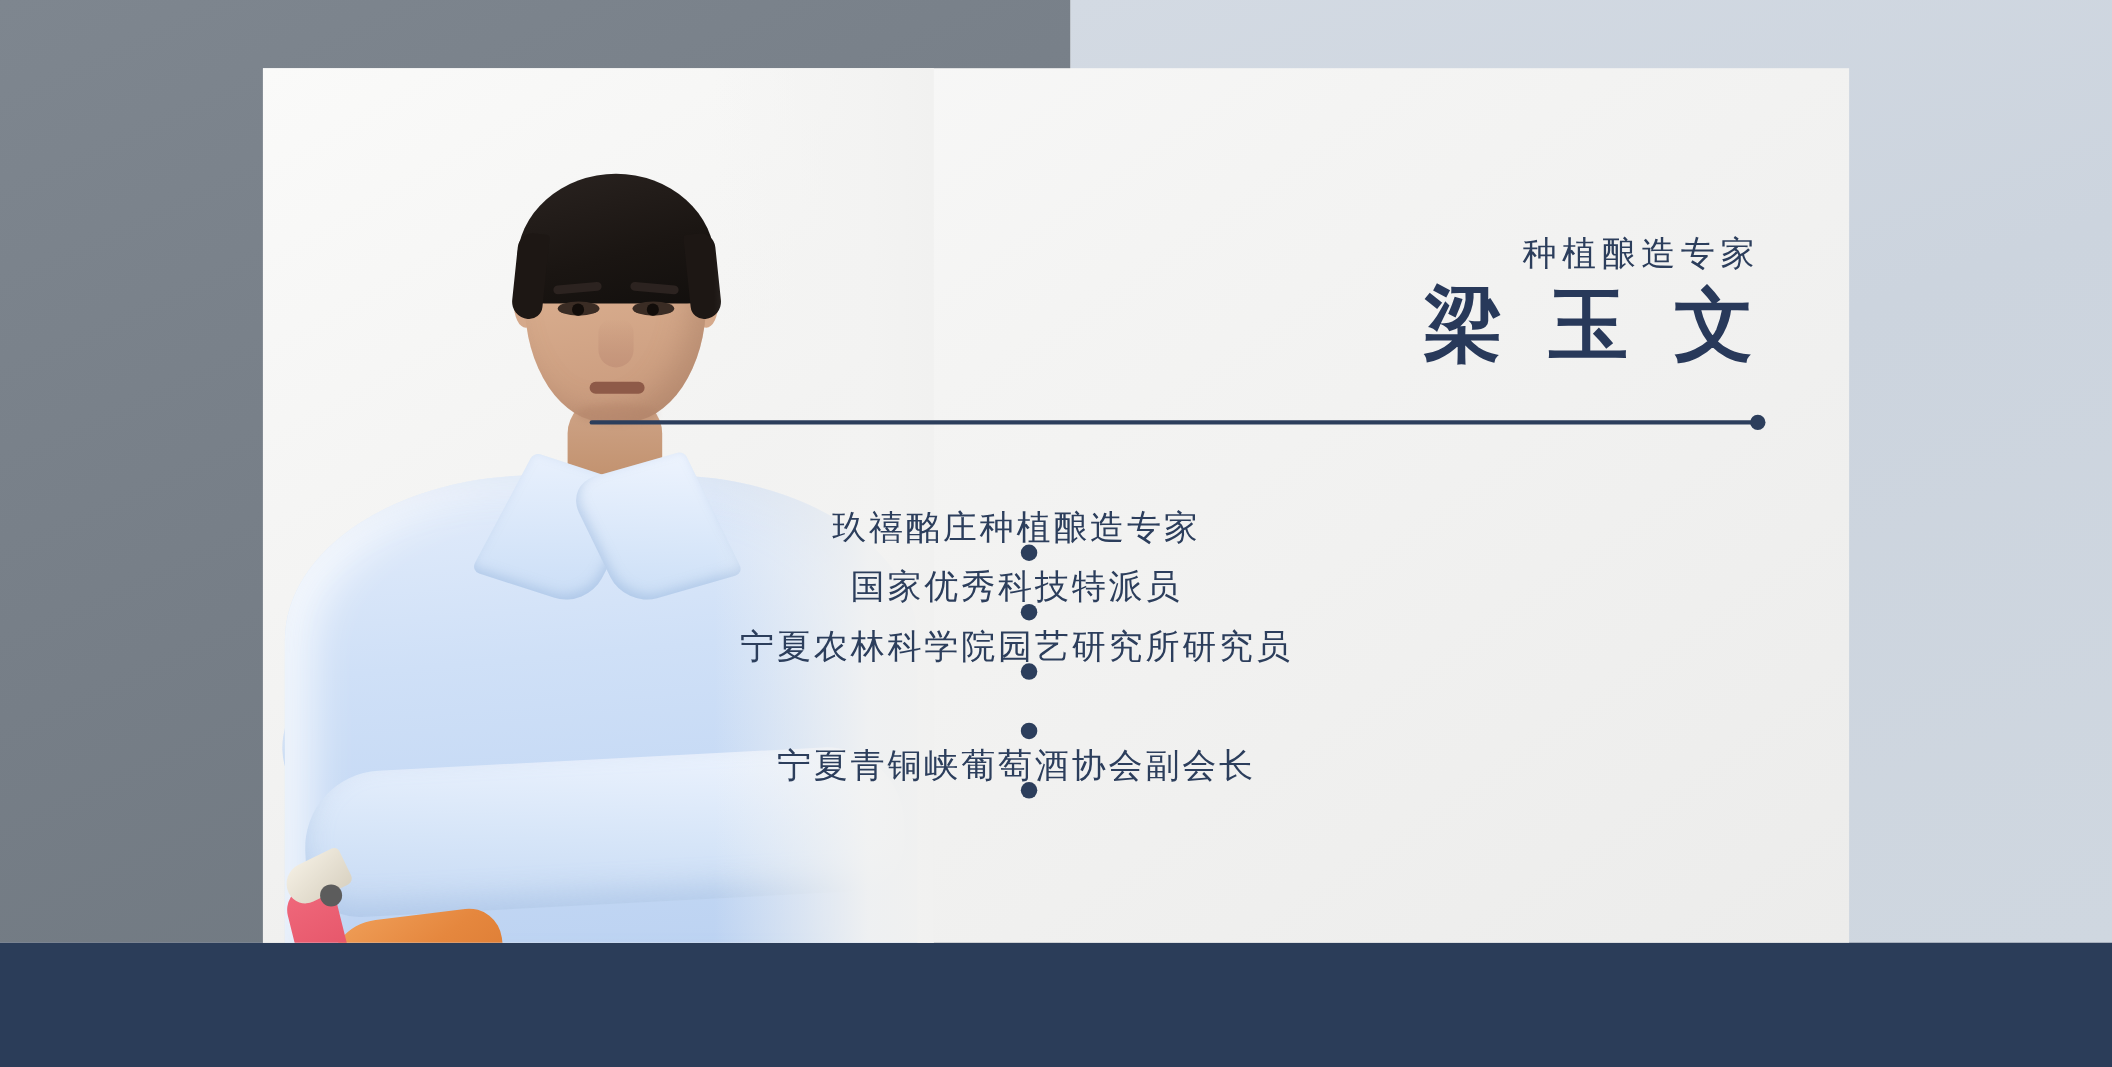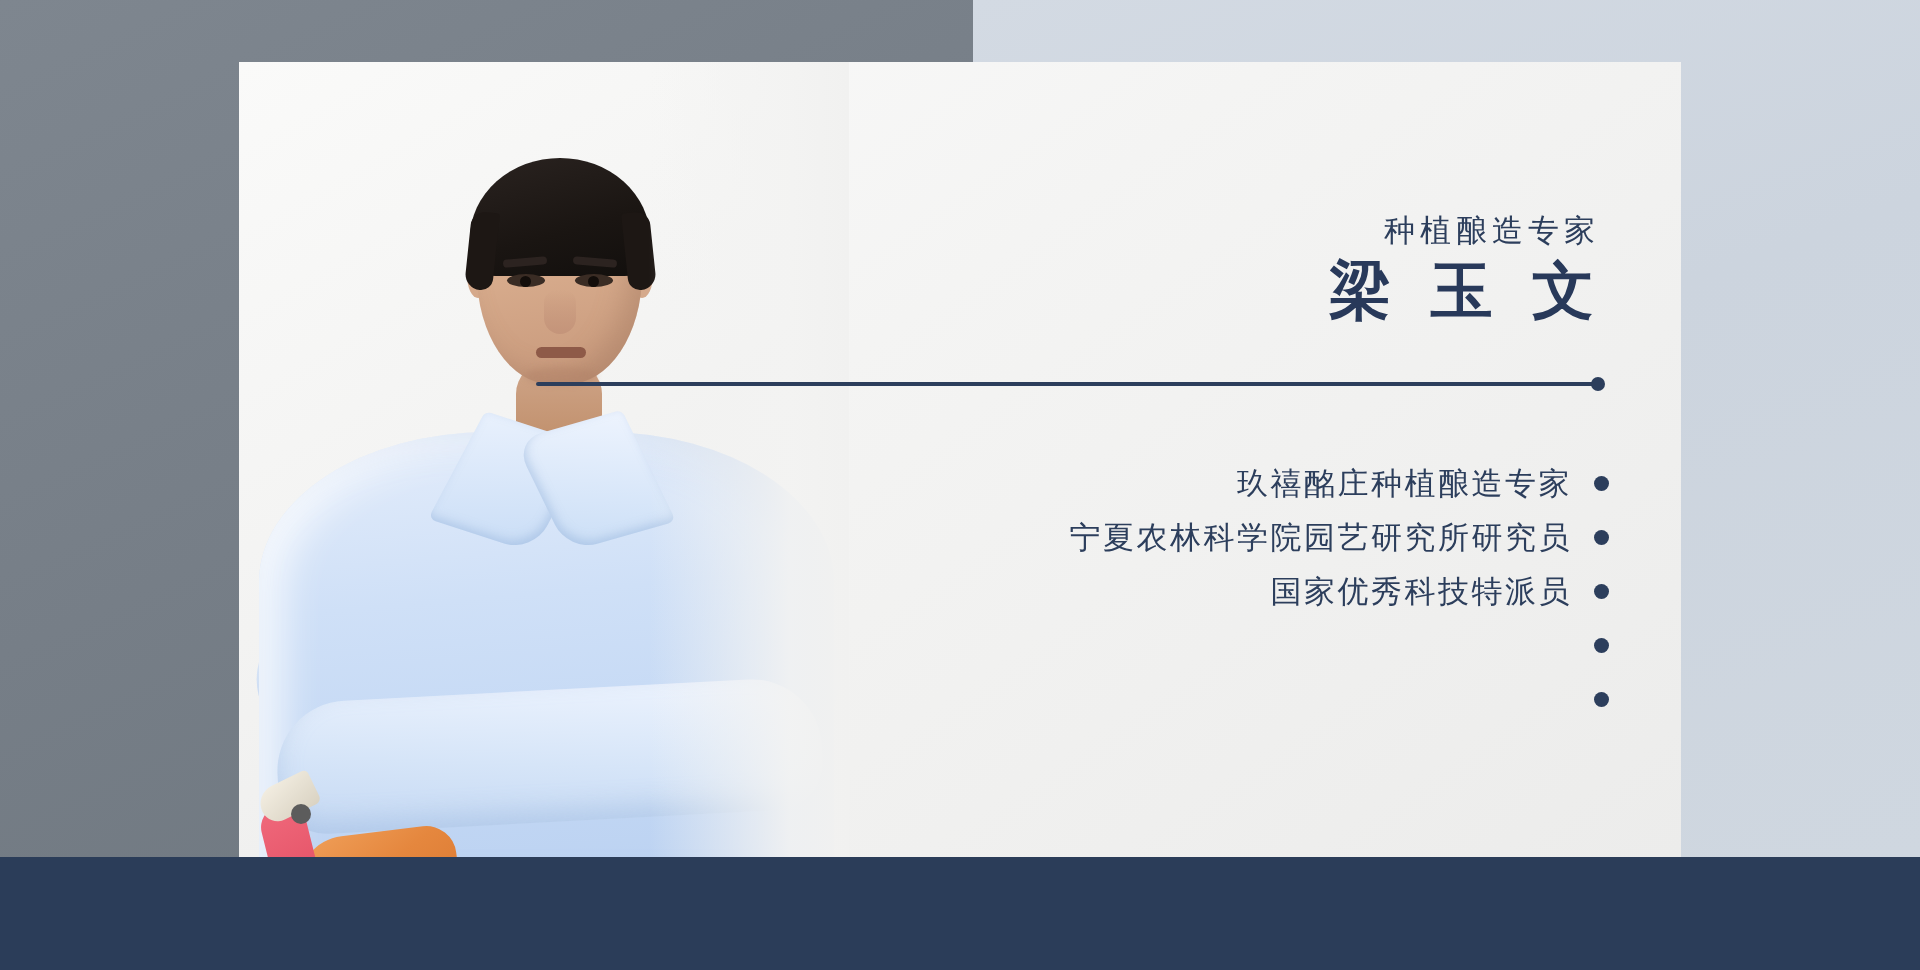--- a/index.html
+++ b/index.html
@@ -150,40 +150,40 @@
   .subtitle{
     position:absolute;left:0;top:153px;width:1442px;
     text-align:right;padding-right:81px;box-sizing:border-box;
     font-size:31px;letter-spacing:5px;color:#2c3e5c;font-weight:400;
     line-height:1;
   }
   .name{
     position:absolute;left:0;top:196px;width:1442px;
     text-align:right;padding-right:75px;box-sizing:border-box;
     font-family:"Liberation Serif","DejaVu Serif",serif;
-    font-size:62px;letter-spacing:12px;color:#28395a;font-weight:700;
+    font-size:72px;letter-spacing:12px;color:#28395a;font-weight:700;
     line-height:1.08;
   }
 
   .divider{
     position:absolute;left:297px;top:320px;width:1063px;height:4px;
     background:#2c3e5c;border-radius:2px;
   }
   .divider-dot{
     position:absolute;left:1352px;top:315px;width:14px;height:14px;
     background:#2c3e5c;border-radius:50%;
   }
 
   .creds{
     position:absolute;left:0;top:394px;width:1442px;
     padding-right:72px;box-sizing:border-box;
   }
   .cred-row{
     display:flex;align-items:center;justify-content:flex-end;
-    height:54px;margin-bottom:0;
+    height:54px;margin-bottom:0;flex-direction:column;
   }
   .cred-text{
     font-size:31px;letter-spacing:2.5px;color:#2c3e5c;line-height:1;
     white-space:nowrap;
   }
   .cred-dot{
     width:15px;height:15px;border-radius:50%;background:#2c3e5c;
     margin-left:22px;flex:0 0 auto;
   }
 </style>
@@ -237,29 +237,30 @@
 
     <div class="divider"></div>
     <div class="divider-dot"></div>
 
     <div class="creds">
       <div class="cred-row">
         <span class="cred-text">玖禧酩庄种植酿造专家</span>
         <span class="cred-dot"></span>
       </div>
       <div class="cred-row">
+        <span class="cred-text">国家优秀科技特派员</span>
+        <span class="cred-dot"></span>
+      </div>
+      <div class="cred-row">
         <span class="cred-text">宁夏农林科学院园艺研究所研究员</span>
         <span class="cred-dot"></span>
       </div>
       <div class="cred-row">
-        <span class="cred-text">国家优秀科技特派员</span>
-        <span class="cred-dot"></span>
-      </div>
-      <div class="cred-row">
-        <span class="cred-dot"></span>
-      </div>
-      <div class="cred-row">
+        <span class="cred-dot"></span>
+      </div>
+      <div class="cred-row">
+        <span class="cred-text">宁夏青铜峡葡萄酒协会副会长</span>
         <span class="cred-dot"></span>
       </div>
     </div>
 
   </div>
 </div>
 
 </body></html>

